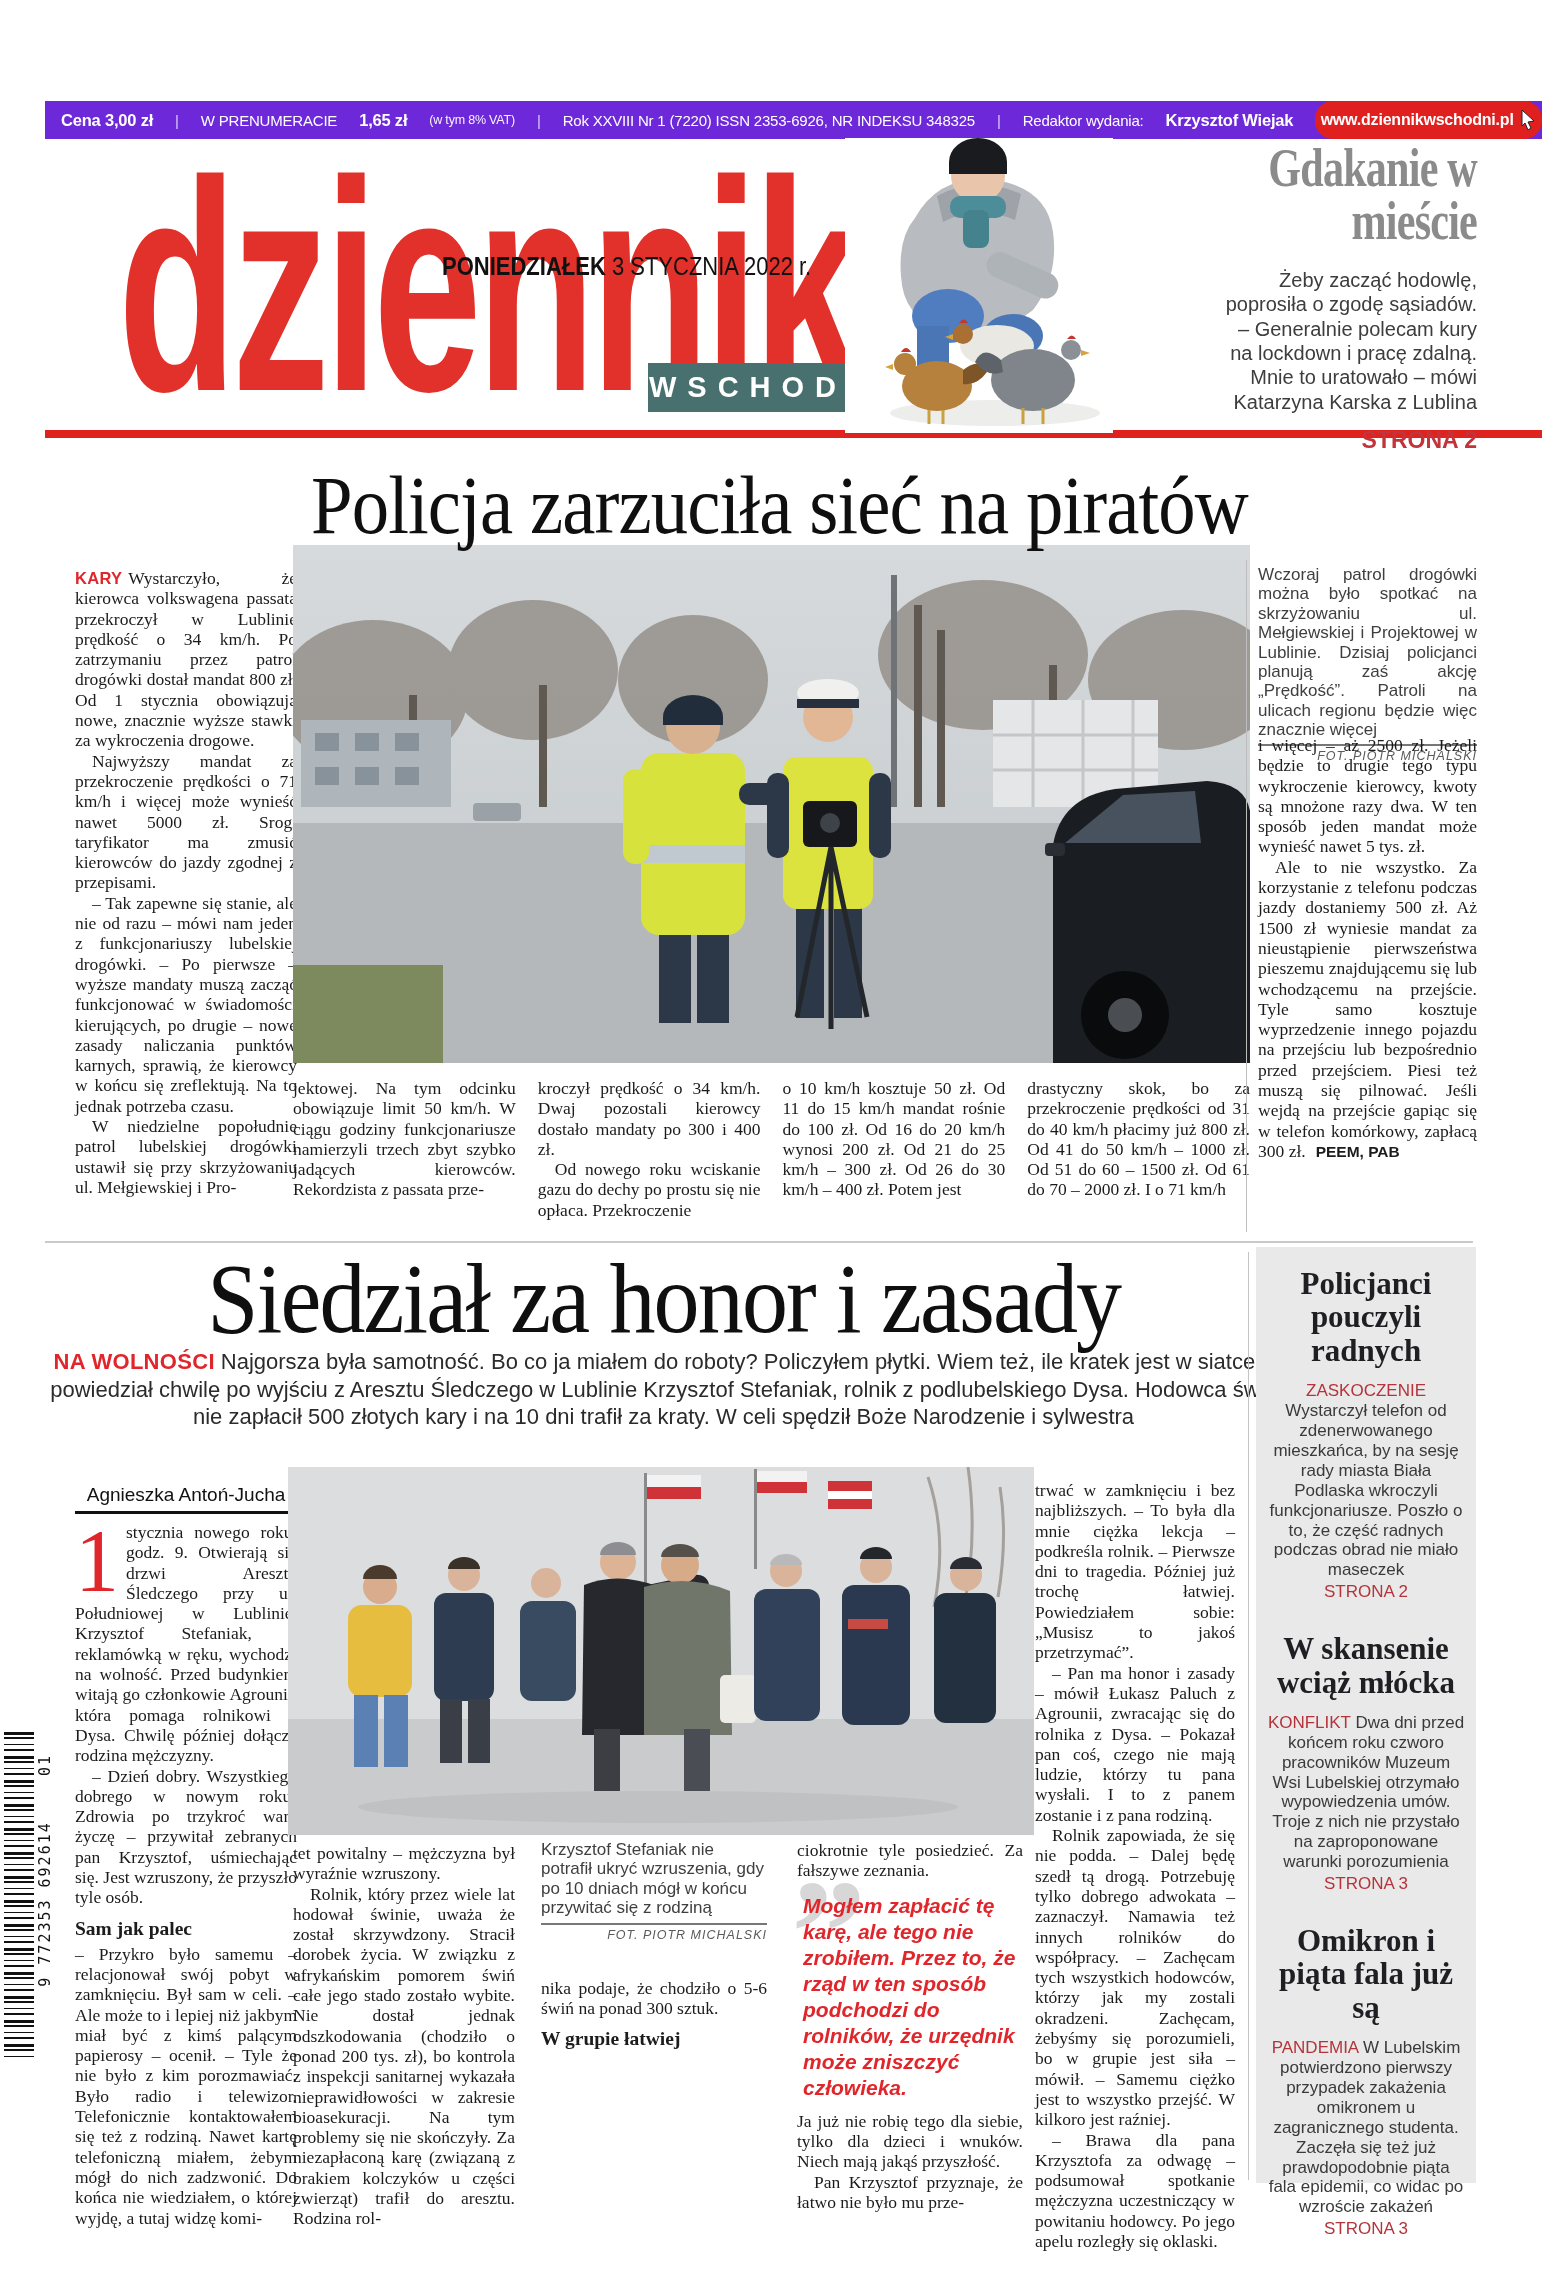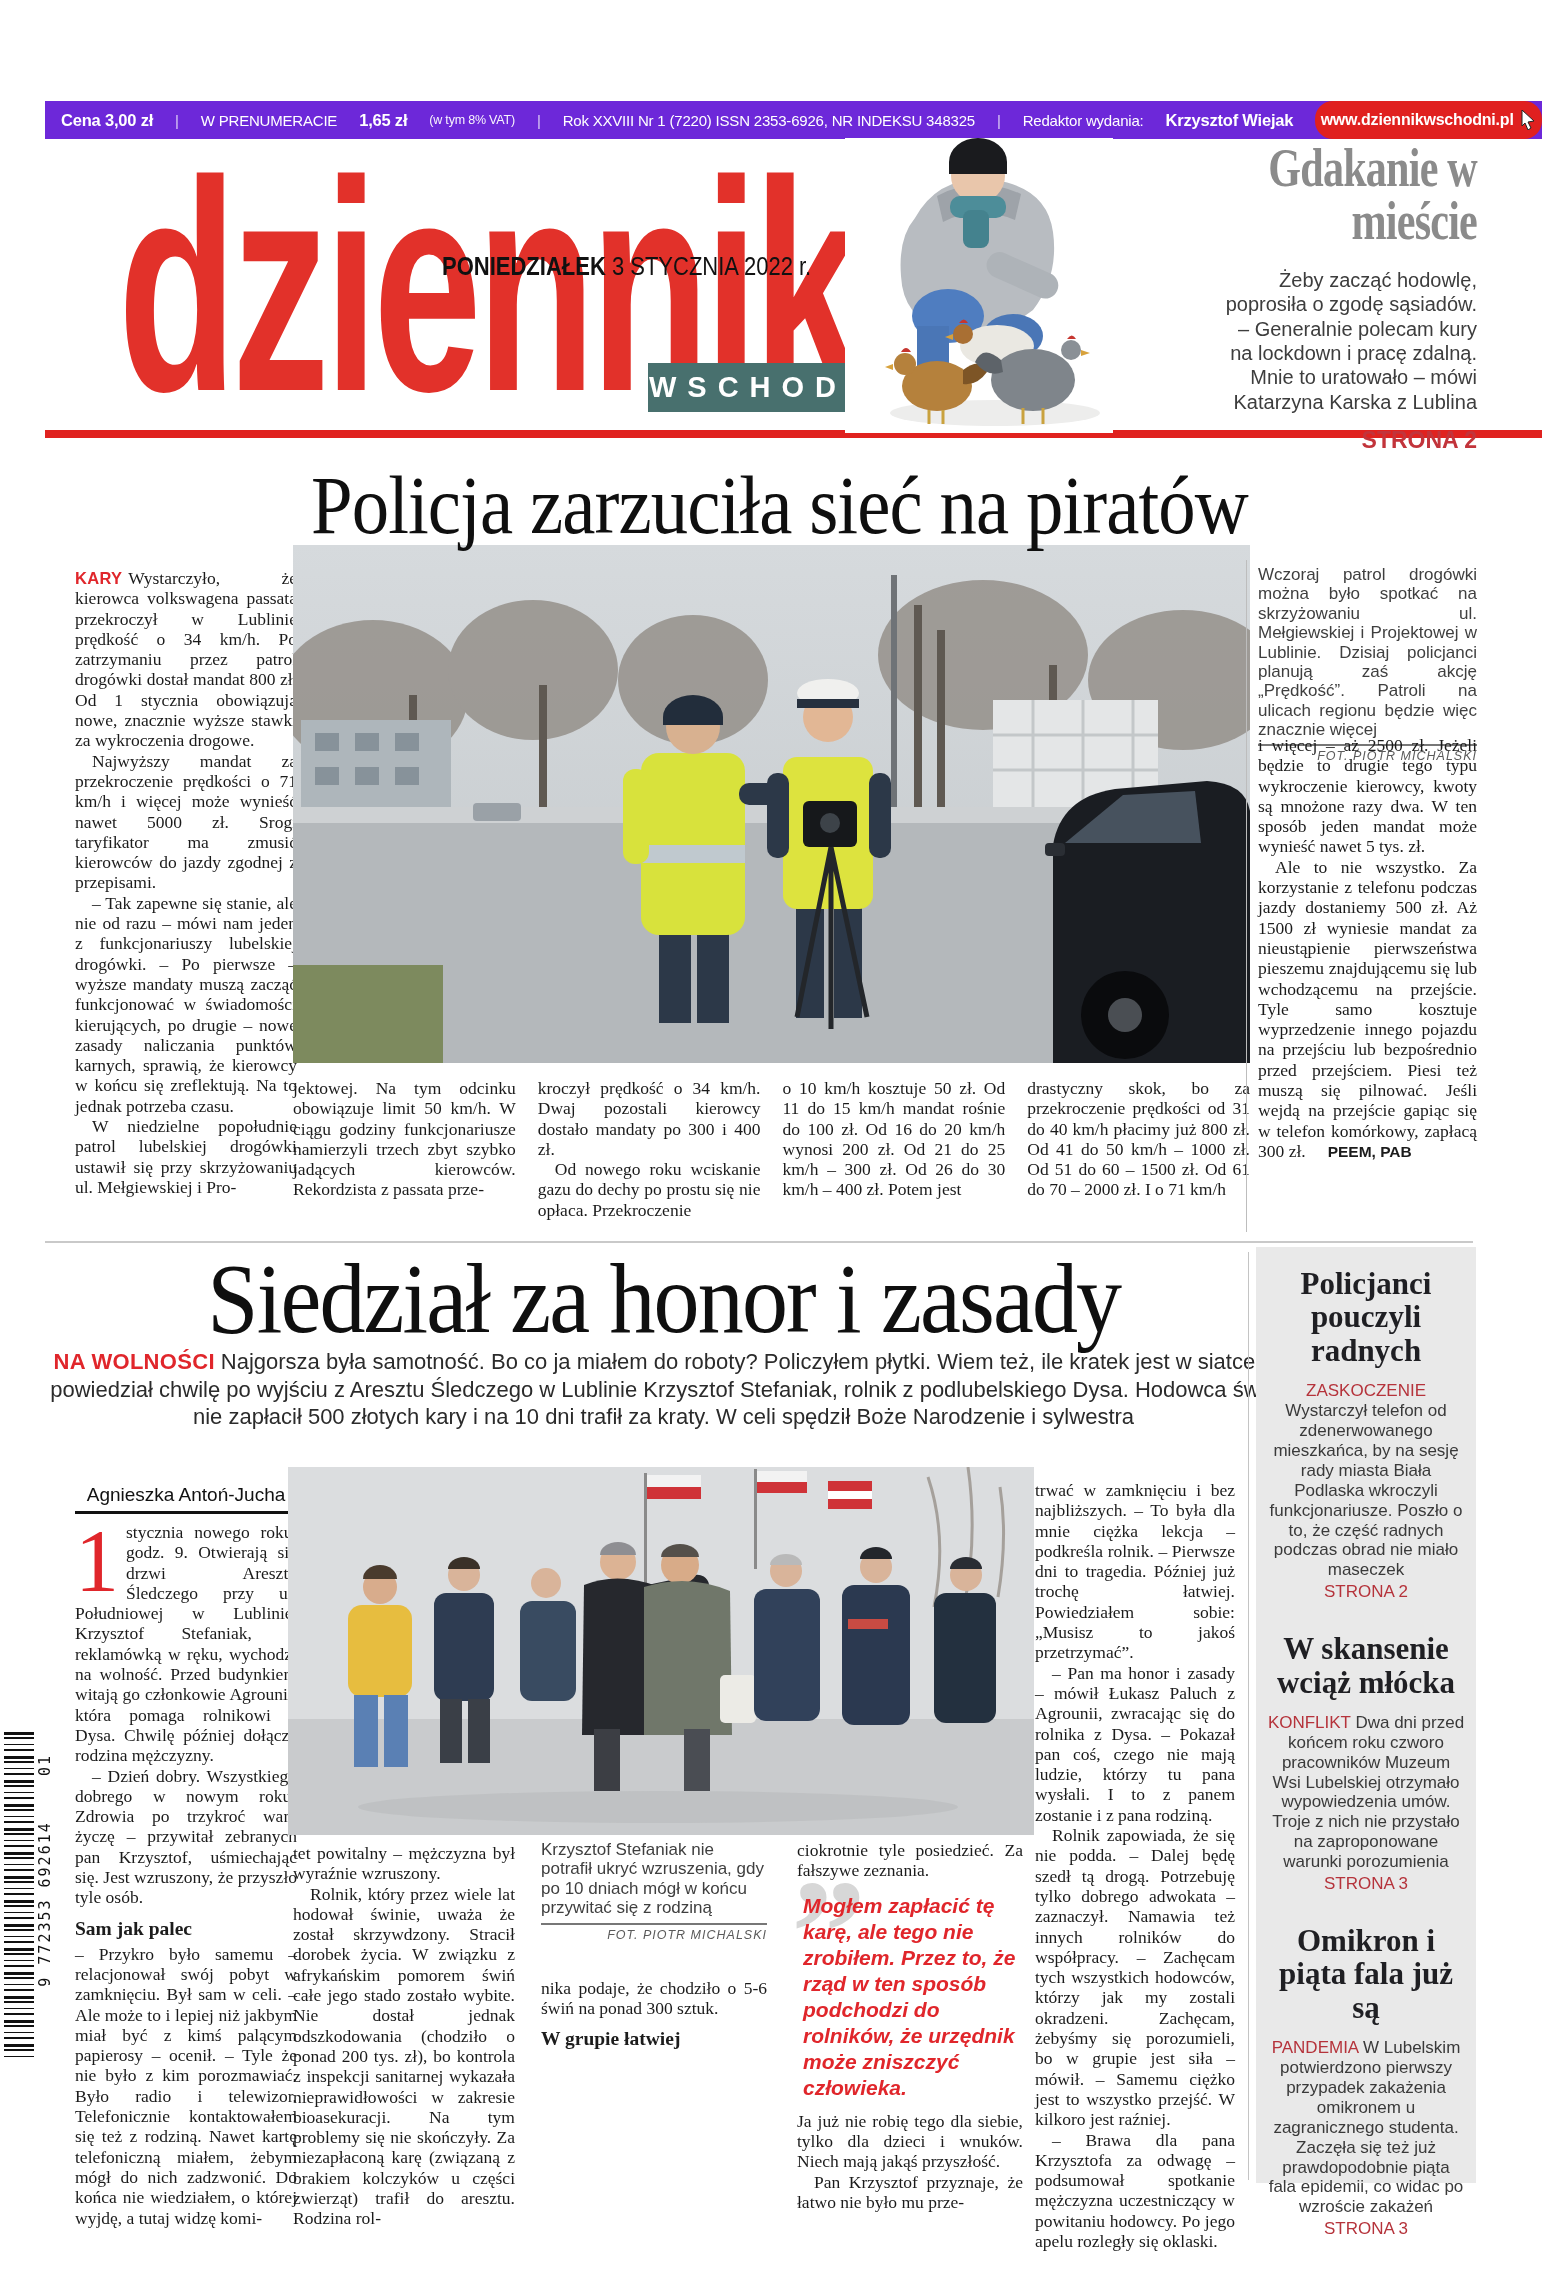--- a/index.html
+++ b/index.html
@@ -45,21 +45,21 @@
   .h2wrap{left:42px;top:1252px;width:1243px;text-align:center;}
   .h2wrap span{display:inline-block;font-size:99px;line-height:.95;color:#0f0f0f;
                transform:scaleX(.93);transform-origin:center top;letter-spacing:-2px;}
 
   
   .bp{margin:0;text-align:justify;font-size:17.5px;line-height:1.16;color:#1b1b1b;}
   .bp + .bp{text-indent:17px;}
   .kicker{font-family:"Liberation Sans",sans-serif;font-weight:bold;color:#e0262b;
           margin-right:6px;font-size:16.5px;letter-spacing:.3px;}
   .subhead{font-weight:bold;font-size:19.5px;margin:10px 0 4px;text-align:left;}
-  .sig{font-family:"Liberation Sans",sans-serif;font-weight:bold;font-size:15.5px;margin-left:22px;}
+  .sig{font-family:"Liberation Sans",sans-serif;font-weight:bold;font-size:15.5px;margin-left:10px;}
 
   .caption{font-family:"Liberation Sans",sans-serif;font-size:17px;line-height:1.14;
            color:#3f3f3f;text-align:justify;}
   .credit{margin-top:5px;border-top:2px solid #777;text-align:right;font-size:12.5px;color:#5a5a5a;
           padding-top:3px;letter-spacing:1px;font-family:"Liberation Sans",sans-serif;font-style:italic;}
 
   
   .a1-left{left:75px;top:568px;width:222px;}
   .a1-caption{left:1258px;top:565px;width:219px;}
   .a1-right{left:1258px;top:735px;width:219px;}

